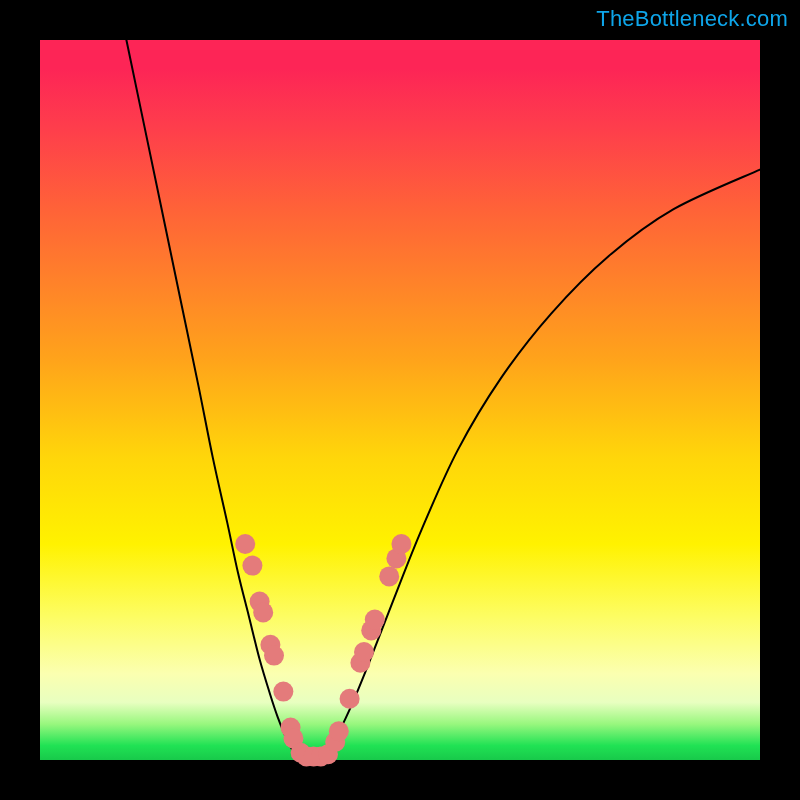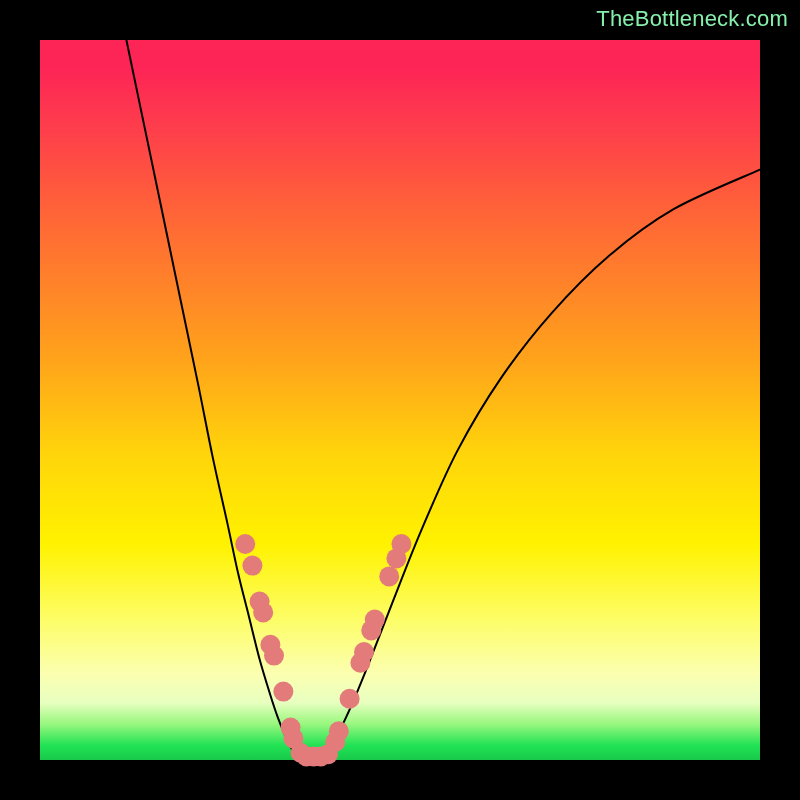--- a/index.html
+++ b/index.html
@@ -38,21 +38,21 @@
       #e8ffc0 92%,
       #98f77e 95%,
       #20e254 98%,
       #18c94a 100%
     );
   }
   .watermark {
     position: absolute;
     top: 6px;
     right: 12px;
-    color: #86efac;
+    color: #0ea5e9;
     font-size: 22px;
     font-weight: 400;
     letter-spacing: 0.2px;
     user-select: none;
     text-align: center;
   }
   svg.curves {
     position: absolute;
     left: 0;
     top: 0;

